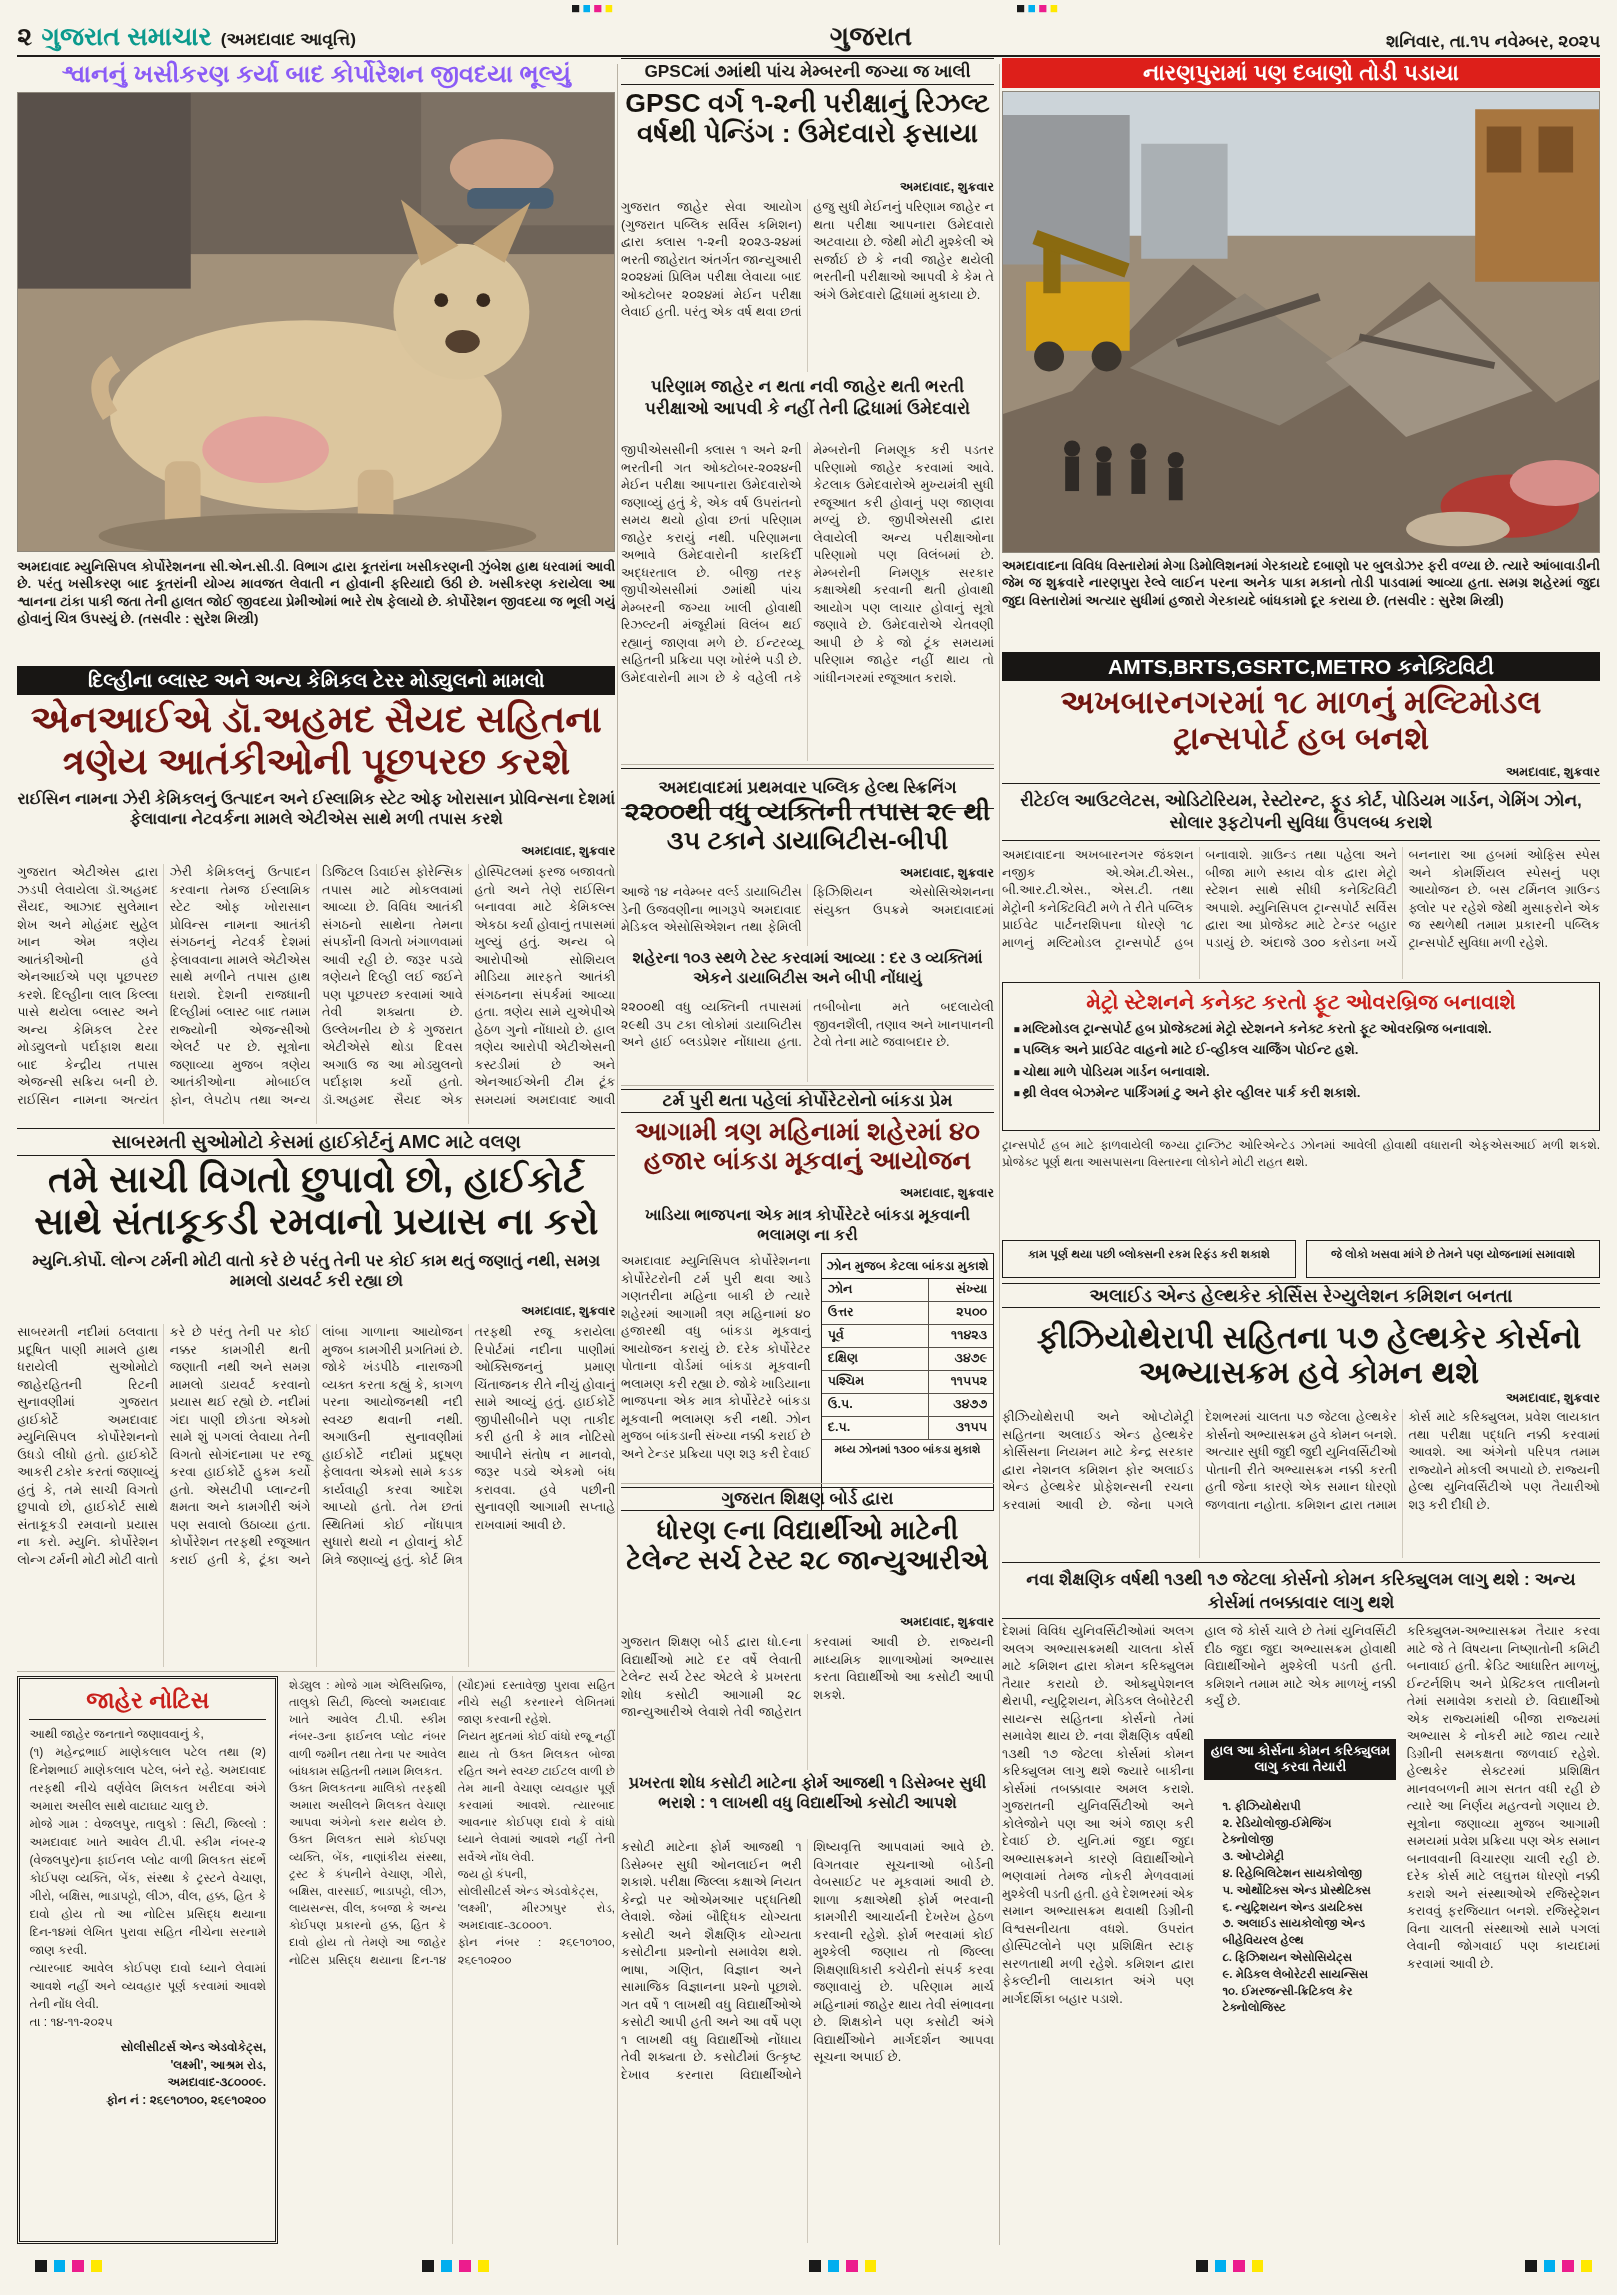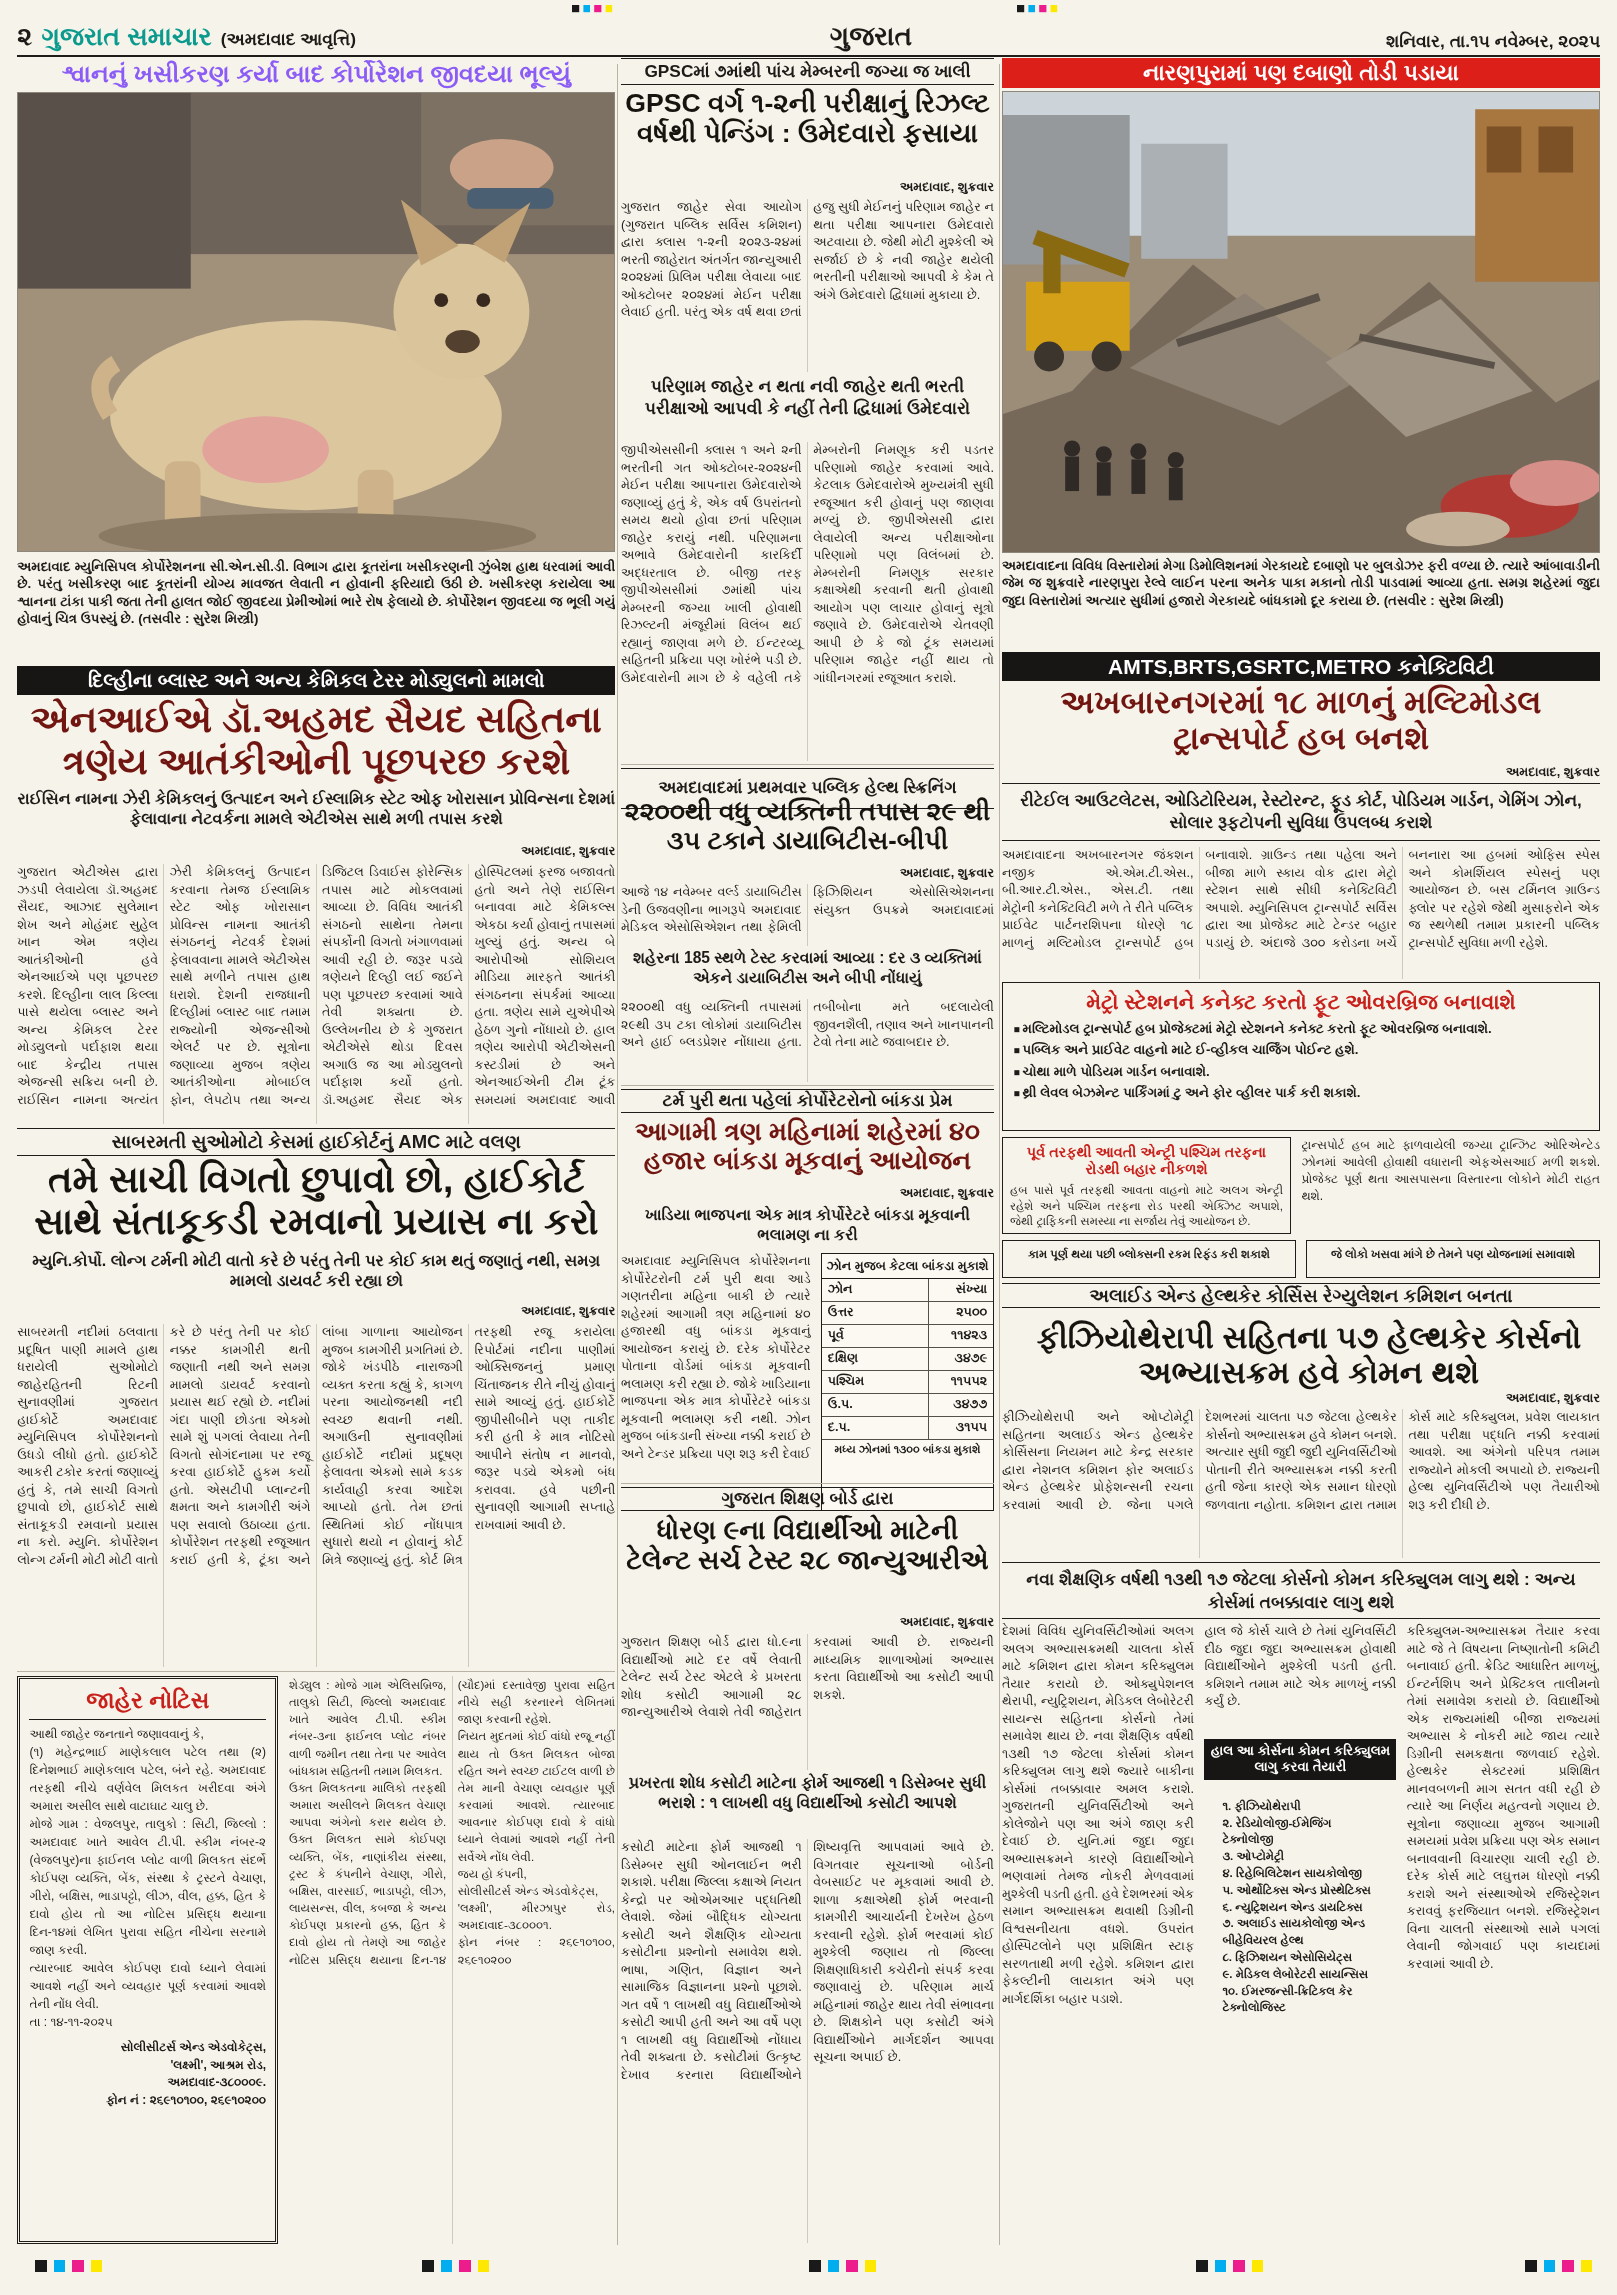--- a/index.html
+++ b/index.html
@@ -151,21 +151,21 @@
 
   <div class="hrule" style="left:621px;top:764px;width:373px;"></div>
 
   <section>
     <div class="ab kicker" style="left:621px;top:768px;width:373px;height:41px;font-size:17px;">અમદાવાદમાં પ્રથમવાર પબ્લિક હેલ્થ સ્ક્રિનિંગ</div>
     <h1 class="ab headline hl-black" style="left:621px;top:797px;width:373px;font-size:25.4px;margin:0;">૨૨૦૦થી વધુ વ્યક્તિની તપાસ ૨૯ થી ૩૫ ટકાને ડાયાબિટીસ-બીપી</h1>
     <div class="ab" style="left:621px;top:866px;width:373px;">
         <div class="dateline">અમદાવાદ, શુક્રવાર</div>
       </div>
     <div class="ab bodytext" style="left:621px;top:884px;width:373px;height:62px;column-count:2;">આજે ૧૪ નવેમ્બર વર્લ્ડ ડાયાબિટીસ ડેની ઉજવણીના ભાગરૂપે અમદાવાદ મેડિકલ એસોસિએશન તથા ફેમિલી ફિઝિશિયન એસોસિએશનના સંયુક્ત ઉપક્રમે અમદાવાદમાં પ્રથમવાર પબ્લિક હેલ્થ સ્ક્રિનિંગ યોજાયું હતું.</div>
-    <div class="ab crosshead" style="left:621px;top:948px;width:373px;height:49px;font-size:15.6px;">શહેરના 185 સ્થળે ટેસ્ટ કરવામાં આવ્યા : દર ૩ વ્યક્તિમાં એકને ડાયાબિટીસ અને બીપી નોંધાયું</div>
+    <div class="ab crosshead" style="left:621px;top:948px;width:373px;height:49px;font-size:15.6px;">શહેરના ૧૦૩ સ્થળે ટેસ્ટ કરવામાં આવ્યા : દર ૩ વ્યક્તિમાં એકને ડાયાબિટીસ અને બીપી નોંધાયું</div>
     <div class="ab bodytext" style="left:621px;top:999px;width:373px;height:83px;column-count:2;">૨૨૦૦થી વધુ વ્યક્તિની તપાસમાં ૨૯થી ૩૫ ટકા લોકોમાં ડાયાબિટીસ અને હાઈ બ્લડપ્રેશર નોંધાયા હતા. તબીબોના મતે બદલાયેલી જીવનશૈલી, તણાવ અને ખાનપાનની ટેવો તેના માટે જવાબદાર છે.</div>
   </section>
 
   <div class="hrule" style="left:621px;top:1085px;width:373px;"></div>
 
   <section>
     <div class="ab kicker" style="left:621px;top:1089px;width:373px;height:24px;font-size:17px;">ટર્મ પુરી થતા પહેલાં કોર્પોરેટરોનો બાંકડા પ્રેમ</div>
     <h1 class="ab headline hl-maroon" style="left:621px;top:1117px;width:373px;font-size:25.4px;margin:0;">આગામી ત્રણ મહિનામાં શહેરમાં ૪૦ હજાર બાંકડા મૂકવાનું આયોજન</h1>
     <div class="ab" style="left:621px;top:1186px;width:373px;">
         <div class="dateline">અમદાવાદ, શુક્રવાર</div>
@@ -277,24 +277,20 @@
         <li>મલ્ટિમોડલ ટ્રાન્સપોર્ટ હબ પ્રોજેક્ટમાં મેટ્રો સ્ટેશનને કનેક્ટ કરતો ફૂટ ઓવરબ્રિજ બનાવાશે.</li>
         <li>પબ્લિક અને પ્રાઈવેટ વાહનો માટે ઈ-વ્હીકલ ચાર્જિંગ પોઈન્ટ હશે.</li>
         <li>ચોથા માળે પોડિયમ ગાર્ડન બનાવાશે.</li>
         <li>થ્રી લેવલ બેઝમેન્ટ પાર્કિંગમાં ટુ અને ફોર વ્હીલર પાર્ક કરી શકાશે.</li>
       </ul>
     </div>
   </section>
 
   <section>
     <div class="ab" style="left:1002px;top:1137px;width:598px;height:97px;display:flex;gap:10.4px;">
-      <div style="width:289px;border:1.2px solid #1f1d1a;padding:5.8px 7px;overflow:hidden;">
-        <div style="color:#c8201b;font-weight:bold;font-size:14.4px;text-align:center;line-height:1.2;margin-bottom:3.5px;">પૂર્વ તરફથી આવતી એન્ટ્રી પશ્ચિમ તરફના રોડથી બહાર નીકળશે</div>
-        <div style="font-size:11.6px;line-height:1.35;text-align:justify;">હબ પાસે પૂર્વ તરફથી આવતા વાહનો માટે અલગ એન્ટ્રી રહેશે અને પશ્ચિમ તરફના રોડ પરથી એક્ઝિટ અપાશે, જેથી ટ્રાફિકની સમસ્યા ના સર્જાય તેવું આયોજન છે.</div>
-      </div>
       <div style="flex:1;font-size:12px;line-height:1.42;text-align:justify;overflow:hidden;">ટ્રાન્સપોર્ટ હબ માટે ફાળવાયેલી જગ્યા ટ્રાન્ઝિટ ઓરિએન્ટેડ ઝોનમાં આવેલી હોવાથી વધારાની એફએસઆઈ મળી શકશે. પ્રોજેક્ટ પૂર્ણ થતા આસપાસના વિસ્તારના લોકોને મોટી રાહત થશે.</div>
     </div>
     <div class="ab" style="left:1002px;top:1240px;width:598px;height:38px;display:flex;gap:10.4px;">
       <div class="smallbox" style="flex:1;">કામ પૂર્ણ થયા પછી બ્લોક્સની રકમ રિફંડ કરી શકાશે</div>
       <div class="smallbox" style="flex:1;">જે લોકો ખસવા માંગે છે તેમને પણ યોજનામાં સમાવાશે</div>
     </div>
   </section>
 
   <section>
     <div class="ab kicker" style="left:1002px;top:1283px;width:598px;height:25.4px;font-size:18.5px;">અલાઈડ એન્ડ હેલ્થકેર કોર્સિસ રેગ્યુલેશન કમિશન બનતા</div>

